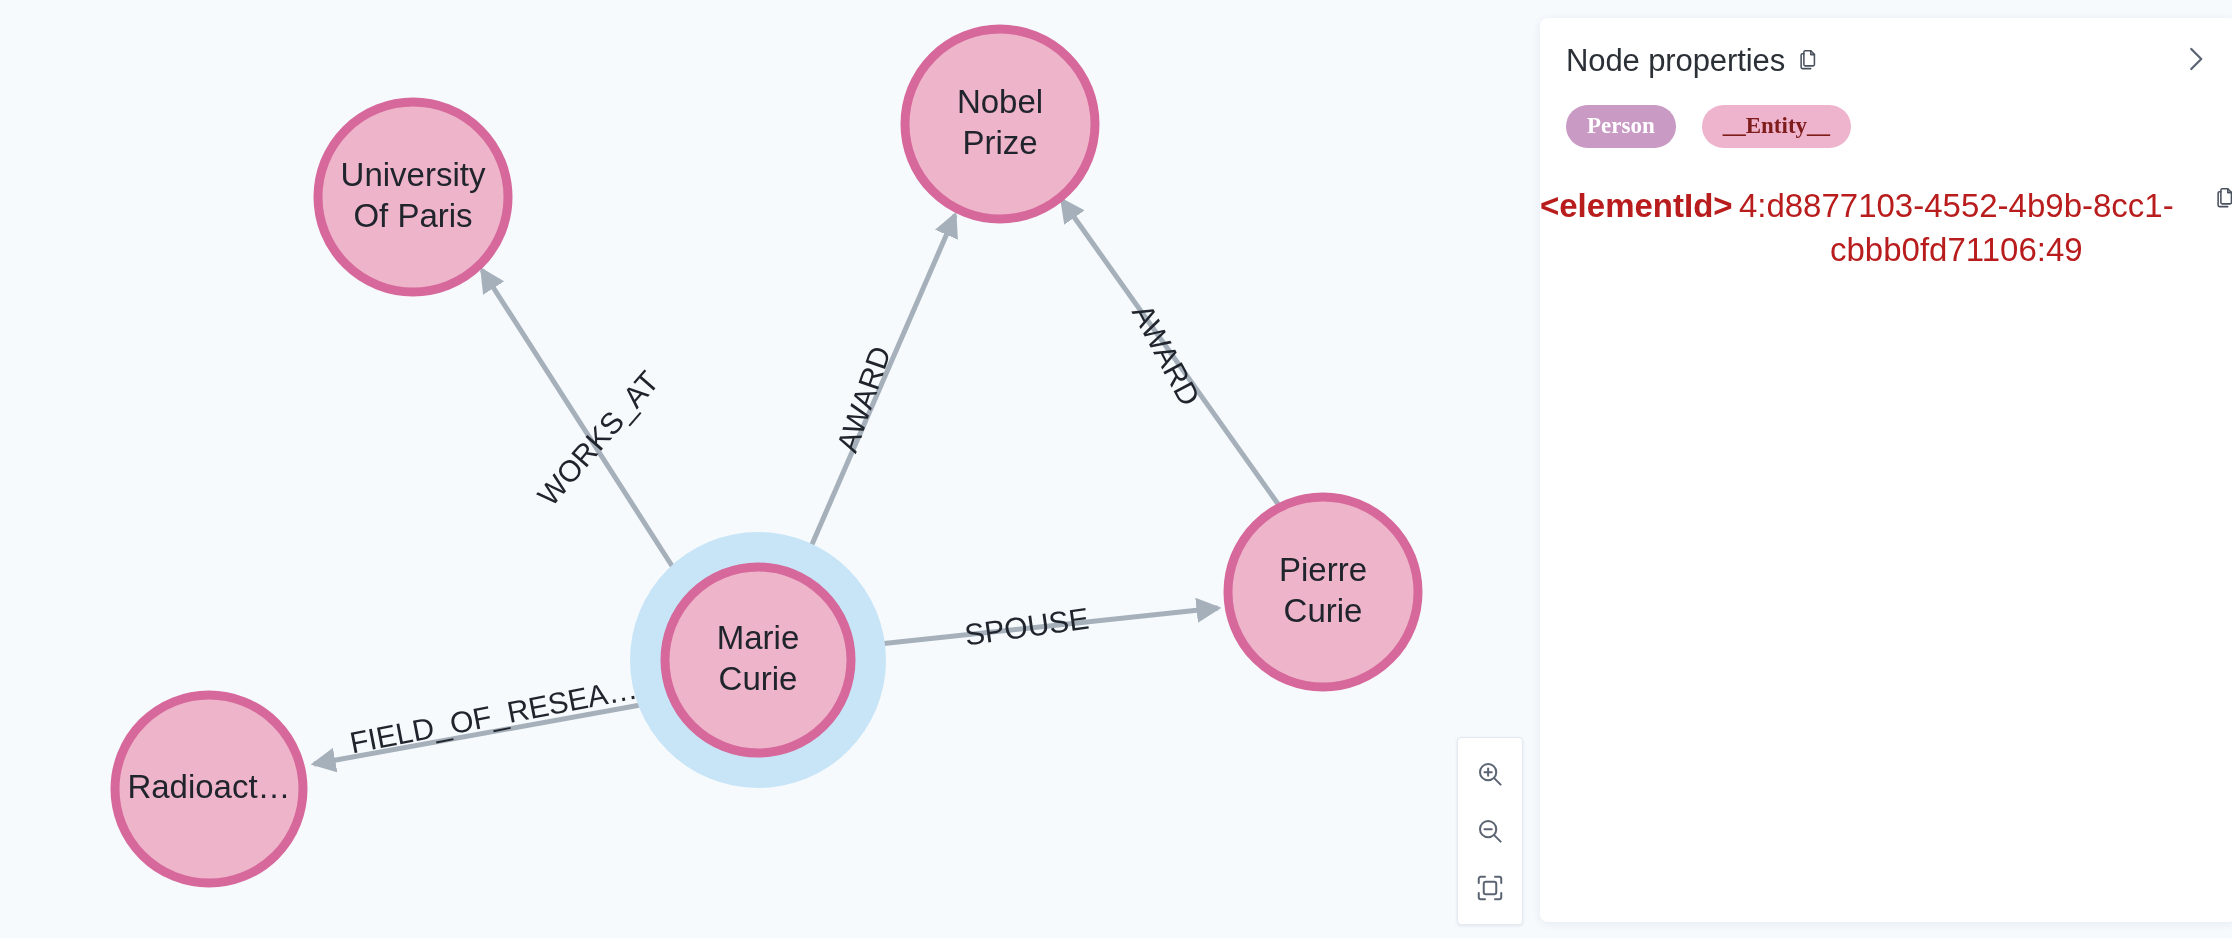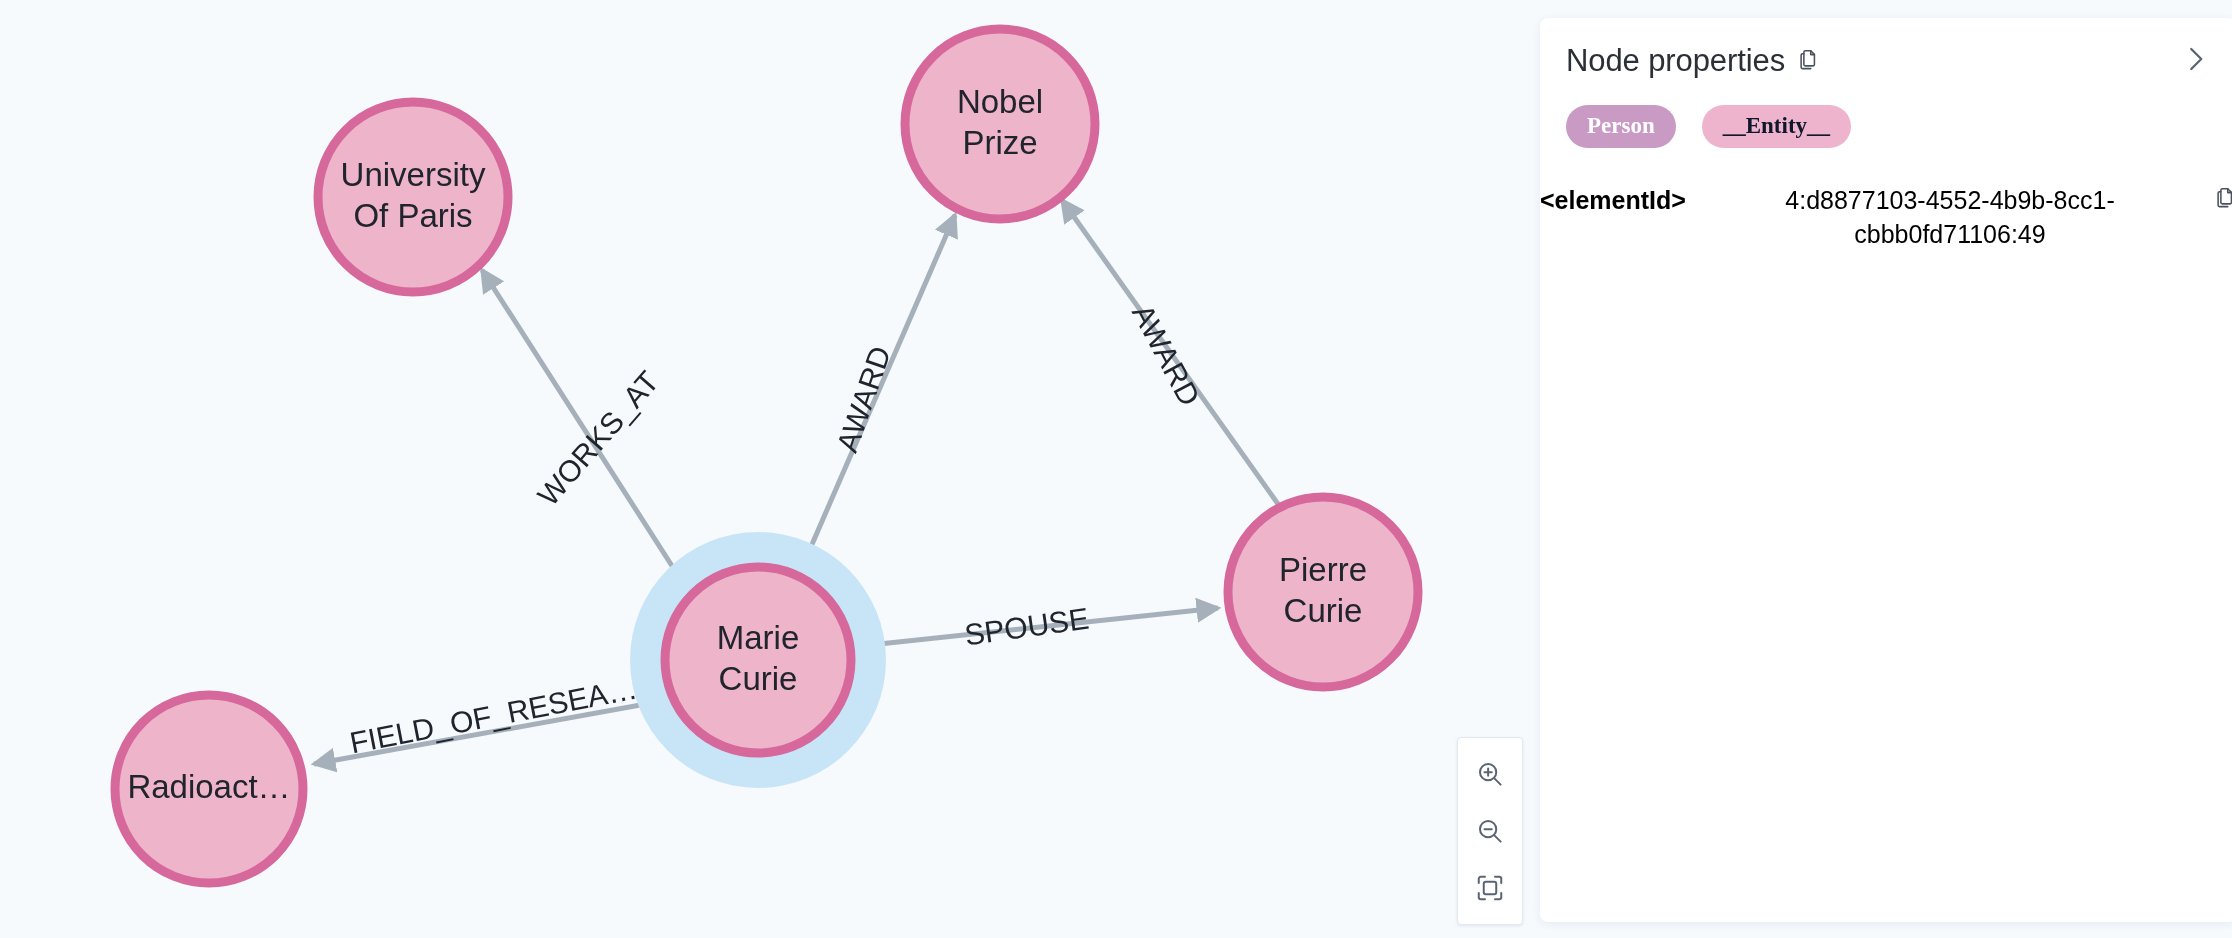--- a/index.html
+++ b/index.html
@@ -159,22 +159,22 @@
   }
 
   #prop-table {
     margin-top: 26px;
     width: 100%;
     border-collapse: collapse;
   }
   #prop-table td {
     vertical-align: top;
     padding: 10px 0;
-    font-size: 25px;
-    color: #000000;
+    font-size: 33px;
+    color: #b91c1c;
     line-height: 1.35;
   }
   td.prop-key {
     font-weight: bold;
     width: 180px;
     padding-left: 26px;
     white-space: nowrap;
   }
   td.prop-val {
     padding-right: 10px;
@@ -296,21 +296,21 @@
       </span>
       <span id="panel-collapse">
         <svg width="30" height="30" viewBox="0 0 24 24" fill="none" stroke="#5b6472" stroke-width="1.8" stroke-linecap="round" stroke-linejoin="round">
           <polyline points="9 4 17 12 9 20"></polyline>
         </svg>
       </span>
     </div>
 
     <div id="label-chips">
       <span class="chip" style="background:#c89ac4;color:#ffffff;">Person</span>
-      <span class="chip" style="background:#eeb4cd;color:#0f172a;">__Entity__</span>
+      <span class="chip" style="background:#eeb4cd;color:#7f1d1d;">__Entity__</span>
     </div>
 
     <table id="prop-table">
       <tbody>
         <tr>
           <td class="prop-key">&lt;elementId&gt;</td>
           <td class="prop-val">4:d8877103-4552-4b9b-8cc1-cbbb0fd71106:49</td>
           <td class="prop-copy">
             <span class="copy-icon-btn">
               <svg width="22" height="22" viewBox="0 0 24 24" fill="none" stroke="#4a525e" stroke-width="1.7" stroke-linecap="round" stroke-linejoin="round">

